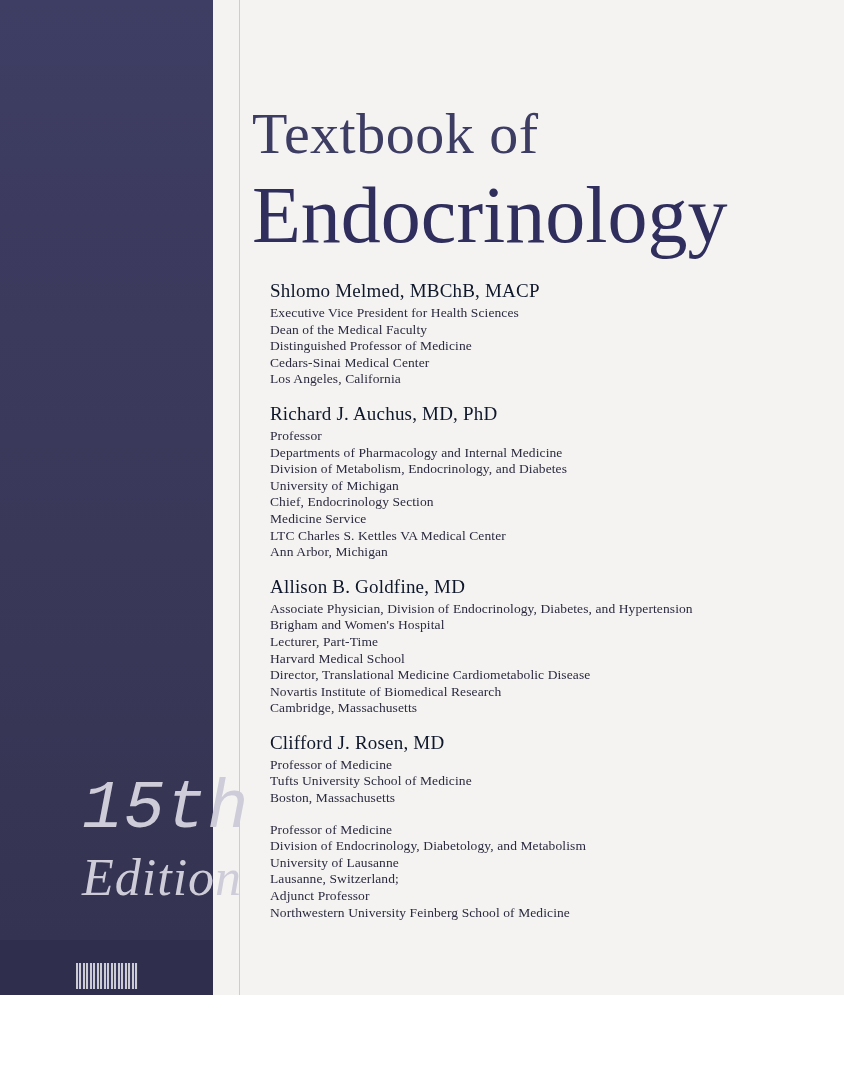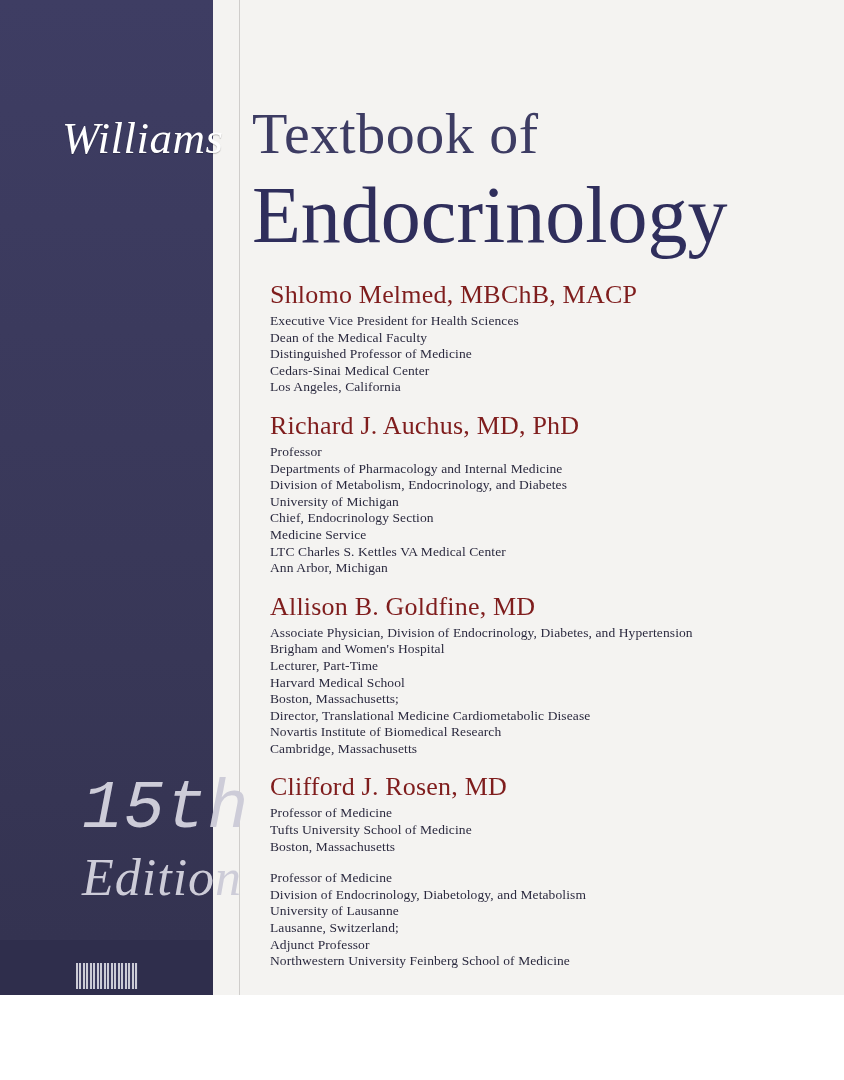--- a/index.html
+++ b/index.html
@@ -123,22 +123,22 @@
   .authors {
     position: absolute;
     left: 270px;
     top: 280px;
     width: 560px;
   }
   .author-block {
     margin-bottom: 15px;
   }
   .author-name {
-    font-size: 26px;
-    color: #7f1d1d;
+    font-size: 19px;
+    color: #0f172a;
     margin-bottom: 3px;
     letter-spacing: 0.2px;
   }
   .author-line {
     font-size: 13.5px;
     color: #2b2a3f;
     line-height: 16.6px;
     letter-spacing: 0.1px;
   }
 
@@ -176,21 +176,20 @@
 
   <div class="cover-right"></div>
 
   <div class="cover-left-band">
     <div class="cover-left-band-inner"></div>
     <div class="cover-left-band-foot"></div>
   </div>
 
   <div class="cover-rule"></div>
 
-  <div class="title-williams">Williams</div>
   <div class="title-textbook">Textbook of</div>
   <div class="title-endocrinology">Endocrinology</div>
 
   <div class="edition-number">15th</div>
   <div class="edition-word">Edition</div>
 
   <div class="barcode"></div>
 
   <div class="authors">
 
@@ -214,21 +213,20 @@
       <div class="author-line">LTC Charles S. Kettles VA Medical Center</div>
       <div class="author-line">Ann Arbor, Michigan</div>
     </div>
 
     <div class="author-block">
       <div class="author-name">Allison B. Goldfine, MD</div>
       <div class="author-line">Associate Physician, Division of Endocrinology, Diabetes, and Hypertension</div>
       <div class="author-line">Brigham and Women's Hospital</div>
       <div class="author-line">Lecturer, Part-Time</div>
       <div class="author-line">Harvard Medical School</div>
-      <div class="author-line">Boston, Massachusetts;</div>
       <div class="author-line">Director, Translational Medicine Cardiometabolic Disease</div>
       <div class="author-line">Novartis Institute of Biomedical Research</div>
       <div class="author-line">Cambridge, Massachusetts</div>
     </div>
 
     <div class="author-block">
       <div class="author-name">Clifford J. Rosen, MD</div>
       <div class="author-line">Professor of Medicine</div>
       <div class="author-line">Tufts University School of Medicine</div>
       <div class="author-line">Boston, Massachusetts</div>

